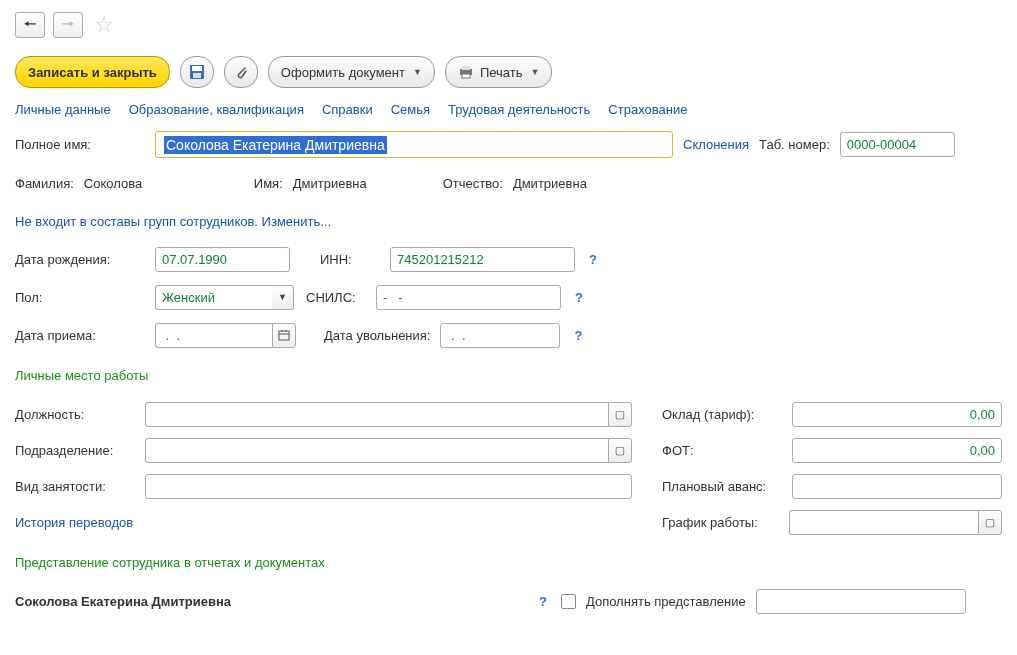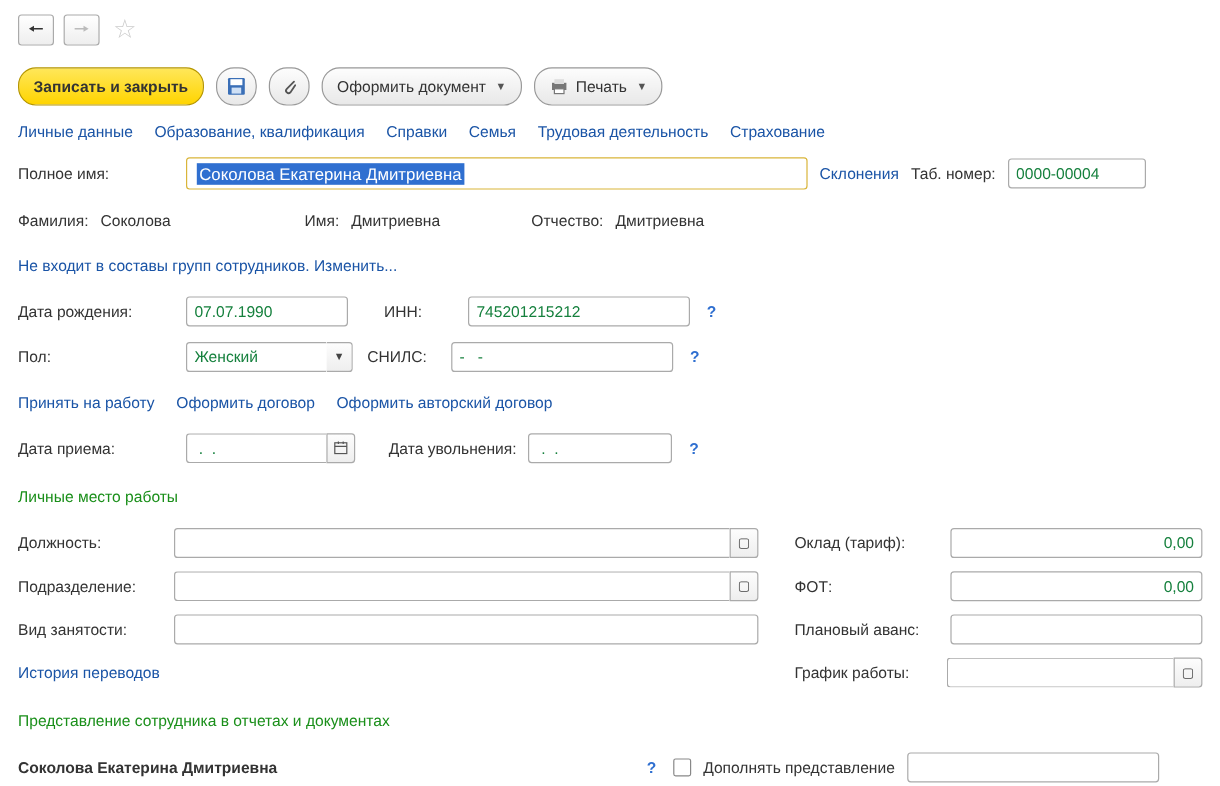--- a/index.html
+++ b/index.html
@@ -273,25 +273,20 @@
   <span class="lbl" style="width:130px">Пол:</span>
   <div class="input-with-btn">
     <input class="fld" style="width: 117px;" value="Женский">
     <div class="input-suffix-btn caret-btn">▼</div>
   </div>
   <span class="lbl" style="width:60px;margin-left:2px">СНИЛС:</span>
   <input class="fld" style="width: 185px;" value="-   -">
   <span class="help-q">?</span>
 </div>
 
-<div class="row" style="gap:18px">
-  <a class="link">Принять на работу</a>
-  <a class="link">Оформить договор</a>
-  <a class="link">Оформить авторский договор</a>
-</div>
 
 <div class="row">
   <span class="lbl" style="width:130px">Дата приема:</span>
   <div class="input-with-btn">
     <input class="fld" style="width: 117px;" value=" .  .">
     <div class="input-suffix-btn">
       <svg width="12" height="12" viewBox="0 0 12 12">
             <rect x="1" y="2" width="10" height="9" fill="none" stroke="#555"></rect>
             <line x1="1" y1="5" x2="11" y2="5" stroke="#555"></line>
             <line x1="4" y1="1" x2="4" y2="3" stroke="#555"></line>

